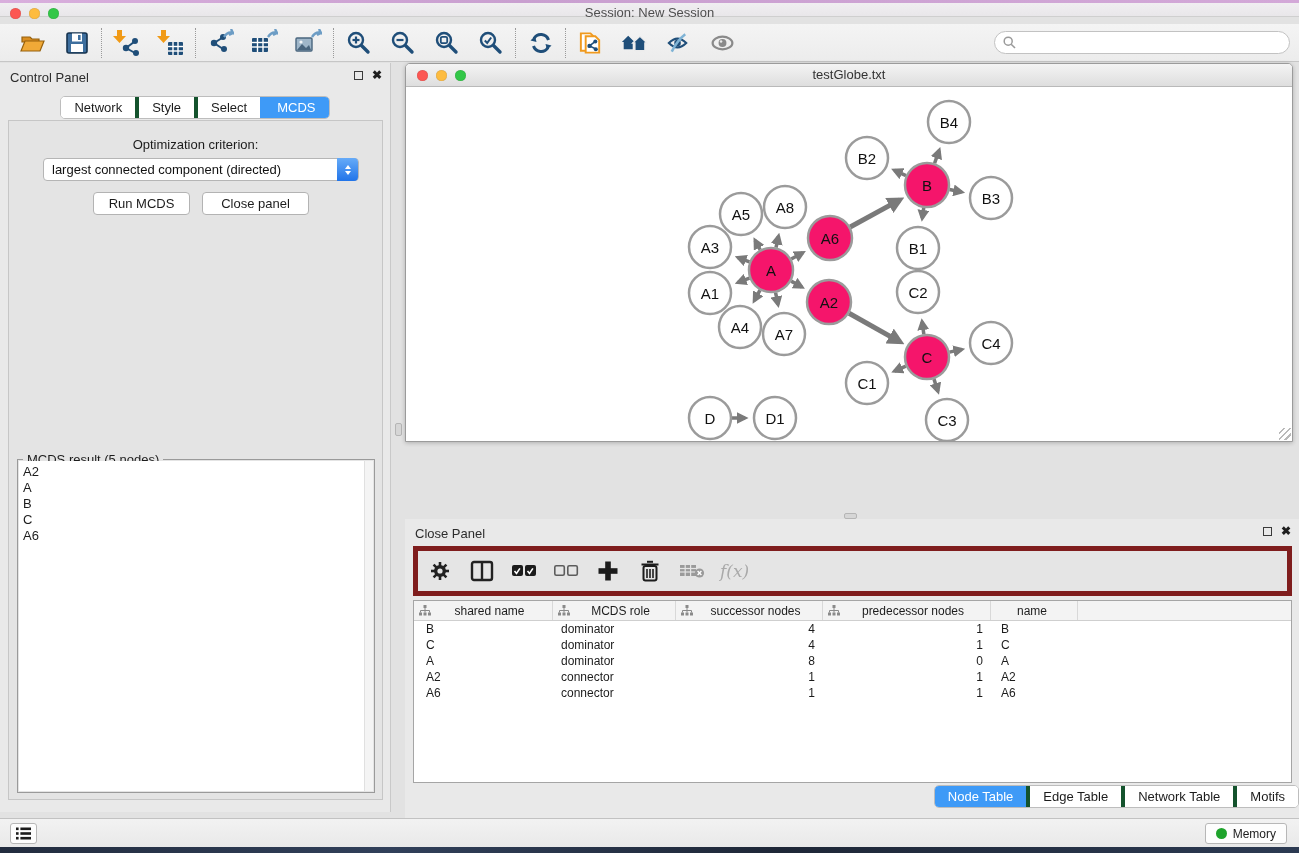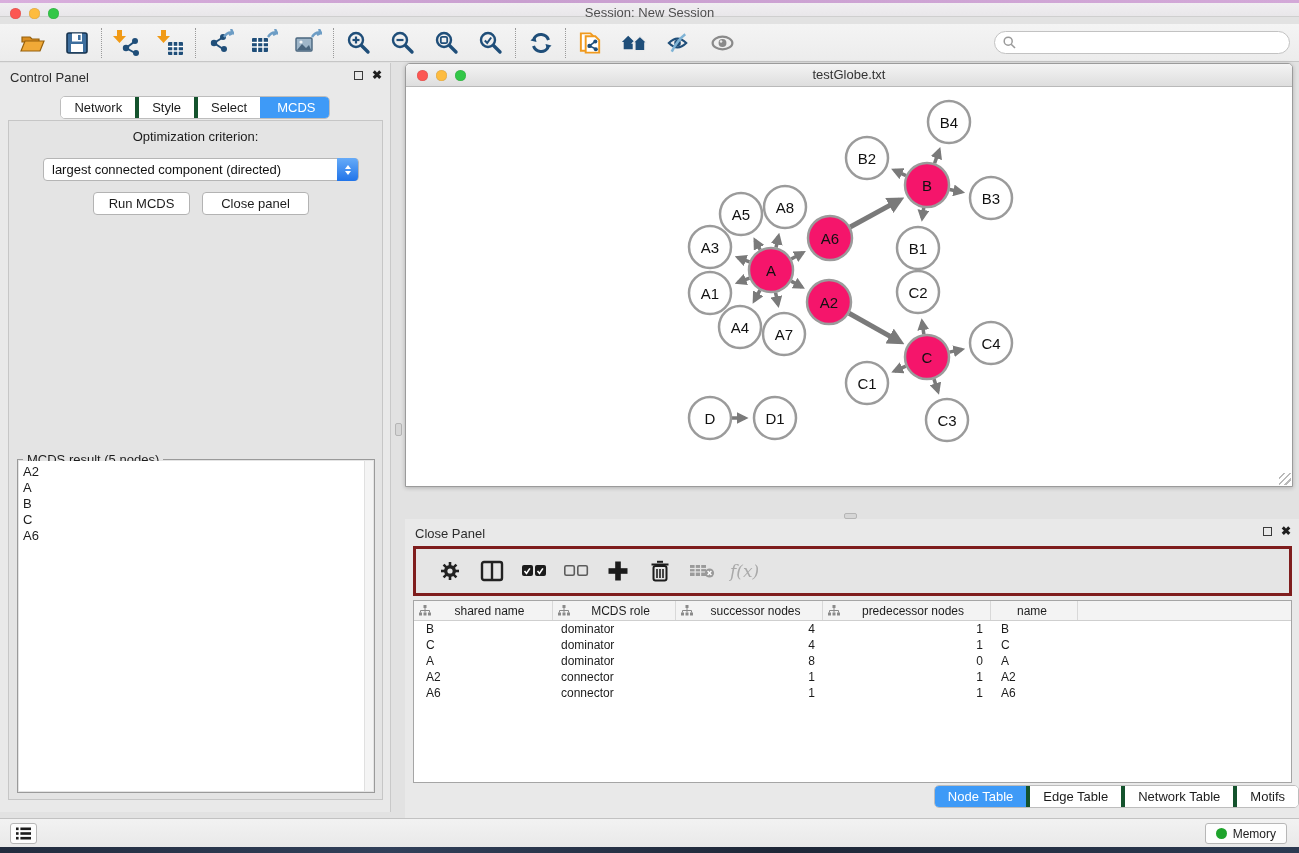--- a/index.html
+++ b/index.html
@@ -38,53 +38,53 @@
   .panel-btns { position:absolute; right:8px; top:7px; display:flex; gap:9px; align-items:center; }
   .float-ico { width:9px; height:9px; border:1.6px solid #3a3a3a; display:inline-block; }
   .close-ico { font-size:12px; font-weight:bold; color:#1e1e1e; line-height:10px; }
   .segtabs { display:inline-flex; background:#fff; border:1px solid #bdbdbd; border-radius:5px; overflow:hidden; }
   .segtabs .seg { padding:3px 13px; font-size:13px; color:#1c1c1c; border-left:4px solid #14532d; background:#fff; white-space:nowrap; }
   .segtabs .seg:first-child { border-left:none; }
   .segtabs .seg.active { background:#3e9af7; color:#fff; border-left-color:#3e9af7; }
   #cp-tabs-row { text-align:center; margin-top:5px; }
   #cp-box { position:absolute; left:8px; top:57px; width:375px; height:680px;
     background:#e4e4e4; border:1px solid #c6c6c6; }
-  #opt-label { text-align:center; margin-top:8px; font-size:13px; }
+  #opt-label { text-align:center; margin-top:16px; font-size:13px; }
   #opt-select { position:absolute; left:34px; top:37px; width:316px; height:23px;
     background:#fff; border:1px solid #b5b5b5; border-radius:4px;
     font-size:13px; line-height:21px; padding-left:8px; color:#111; }
   #opt-spinner { position:absolute; right:0px; top:-1px; width:21px; height:23px; border-radius:0 4px 4px 0;
     background:linear-gradient(#66abf8,#2174e9); display:flex; flex-direction:column; align-items:center; justify-content:center; gap:2px; }
   .chev-up { width:0; height:0; border-left:3.5px solid transparent; border-right:3.5px solid transparent; border-bottom:4.5px solid #fff; }
   .chev-dn { width:0; height:0; border-left:3.5px solid transparent; border-right:3.5px solid transparent; border-top:4.5px solid #fff; }
   .cp-btn { position:absolute; top:71px; height:23px; background:#fff; border:1px solid #b3b3b3;
     border-radius:4px; font-size:13px; text-align:center; line-height:21px; }
   #run-btn { left:84px; width:97px; }
   #closepanel-btn { left:193px; width:107px; }
   #result-group { position:absolute; left:8px; top:338px; width:358px; height:334px; border:1px solid #9a9a9a; }
   #result-legend { position:absolute; left:5px; top:-8px; background:#e4e4e4; padding:0 4px; font-size:13px; }
   #result-list { position:absolute; left:1px; right:10px; top:1px; bottom:1px; background:#fff; padding:3px 0 0 4px; font-size:13px; line-height:16px; }
   #result-scroll { position:absolute; right:1px; top:1px; bottom:1px; width:9px; background:#f4f4f4; border-left:1px solid #e0e0e0; }
   
   .vhandle { position:absolute; width:7px; height:13px; background:#d6d6d6; border:1px solid #b5b5b5; border-radius:2px; }
   .hhandle { position:absolute; width:13px; height:6px; background:#d6d6d6; border:1px solid #b5b5b5; border-radius:2px; }
   
-  #network-frame { position:absolute; left:405px; top:63px; width:888px; height:424px;
+  #network-frame { position:absolute; left:405px; top:63px; width:888px; height:379px;
     border:1px solid #9b9b9b; border-radius:5px 5px 0 0; box-shadow:0 1px 4px rgba(0,0,0,.22); background:#fff; }
   #net-titlebar { position:absolute; left:0; top:0; right:0; height:23px;
     background:linear-gradient(#f4f4f4,#dedede); border-bottom:1px solid #b9b9b9; border-radius:4px 4px 0 0;
     text-align:center; font-size:13px; line-height:22px; color:#333; }
   #net-titlebar .lights { top:6px; left:11px; }
   #net-body { position:absolute; left:0; top:23px; right:0; bottom:0; background:#fff; overflow:hidden; }
   #net-grip { position:absolute; right:1px; bottom:1px; width:12px; height:12px;
     background:repeating-linear-gradient(135deg, transparent 0 3px, #b9b9b9 3px 4.5px); }
   
   #table-panel { position:absolute; left:405px; top:519px; width:894px; height:299px; background:#e9e9e9; }
   #tp-toolbar { position:absolute; left:8px; top:27px; width:879px; height:50px;
-    background:#e5e5e5; border:3px solid #7f1d1d; display:flex; align-items:center; gap:15px; padding-left:20px; }
+    background:#e5e5e5; border:5px solid #7f1d1d; display:flex; align-items:center; gap:15px; padding-left:8px; }
   .fx-label { font-family:"DejaVu Serif", serif; font-style:italic; font-size:17px; color:#a9a9a9; }
   #node-table { position:absolute; left:8px; top:81px; width:879px; height:183px; background:#fff; border:1px solid #a5a5a5; overflow:hidden; }
   .tgrid { display:grid; grid-template-columns:139px 123px 147px 168px 87px 1fr; }
   #table-head { background:#f3f3f3; border-bottom:1px solid #cfcfcf; height:20px; }
   .th { display:flex; align-items:center; font-size:12px; color:#1d1d1d; border-right:1px solid #d8d8d8; overflow:hidden; }
   .th:last-child { border-right:none; }
   .th .hicon { margin-left:5px; flex:0 0 auto; }
   .th .hlabel { flex:1; text-align:center; padding-right:4px; white-space:nowrap; }
   .trow { height:16px; font-size:12px; }
   .td { line-height:16px; white-space:nowrap; overflow:hidden; }

